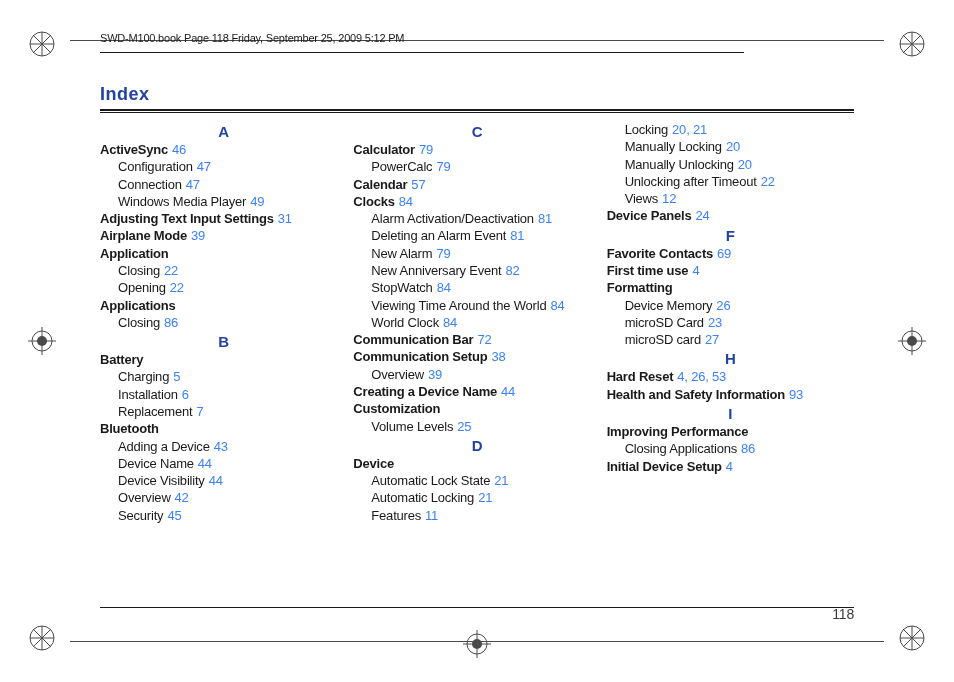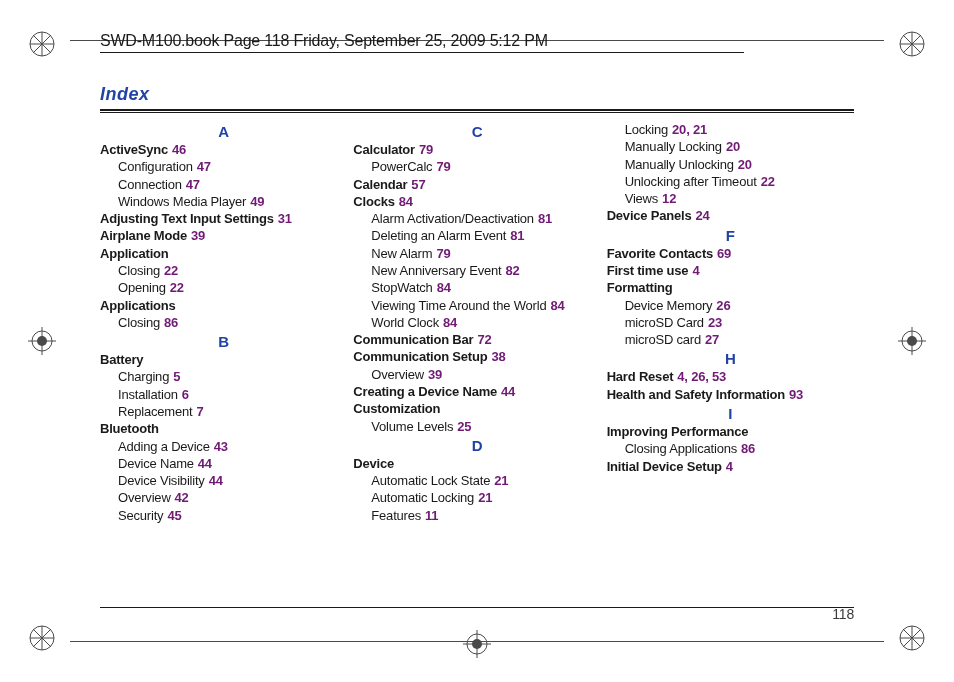--- a/index.html
+++ b/index.html
@@ -25,41 +25,40 @@
   .mark.br{bottom:30px;right:28px}
   .mark.bc{bottom:24px;left:50%;transform:translateX(-50%)}
   .mark svg{display:block}
   .cropbar{position:absolute;background:#4a4a4a}
   .cropbar.top{top:40px;left:70px;right:70px;height:1px}
   .cropbar.bot{bottom:40px;left:70px;right:70px;height:1px}
 
   
   .running{
     position:absolute;top:32px;left:100px;
-    font-size:16px;color:#1a1a1a;
+    font-size:11px;color:#1a1a1a;
   }
   .running-rule{
     position:absolute;top:52px;left:100px;right:210px;height:1px;background:#1a1a1a;
   }
 
   .page{
     position:absolute;
     top:84px;left:100px;right:100px;bottom:60px;
   }
 
   
   .idx-title{
     font-family:Impact,"Arial Black","Arial Narrow",Arial,sans-serif;
     font-stretch:condensed;
     font-weight:700;
     color:#2143a6;
     font-size:18px;
     letter-spacing:.5px;
     margin:0 0 4px 0;
-    font-style:italic;
   }
   .idx-rule{
     height:3px;background:#1a1a1a;margin-bottom:8px;
     background:linear-gradient(#1a1a1a,#1a1a1a) top/100% 2px no-repeat,
                linear-gradient(#1a1a1a,#1a1a1a) bottom/100% 1px no-repeat;
     height:4px;
   }
 
   .cols{display:flex;gap:6px}
   .col{flex:1;min-width:0}
@@ -67,21 +66,21 @@
   .letter{
     color:#2143a6;font-weight:700;text-align:center;
     font-size:15px;line-height:1.2;margin:2px 0 0;
     font-family:Arial,Helvetica,sans-serif;
   }
   .entry{display:flex;align-items:center;gap:4px;line-height:1.33;margin:0;white-space:normal}
   .entry.top .term{font-weight:700}
   .entry.sub{padding-left:18px}
   .entry.sub .term{font-weight:400}
   .term{color:#1a1a1a}
-  .pg{color:#701a75;font-weight:700;white-space:nowrap}
+  .pg{color:#3b82f6;font-weight:400;white-space:nowrap}
 
   .pagenum{
     position:absolute;bottom:0;right:0;font-size:14px;color:#3a3a3a;
   }
   .pageline{
     position:absolute;right:0;height:1px;background:#1a1a1a;left:0;
     bottom:14px;
   }
 
 </style>

